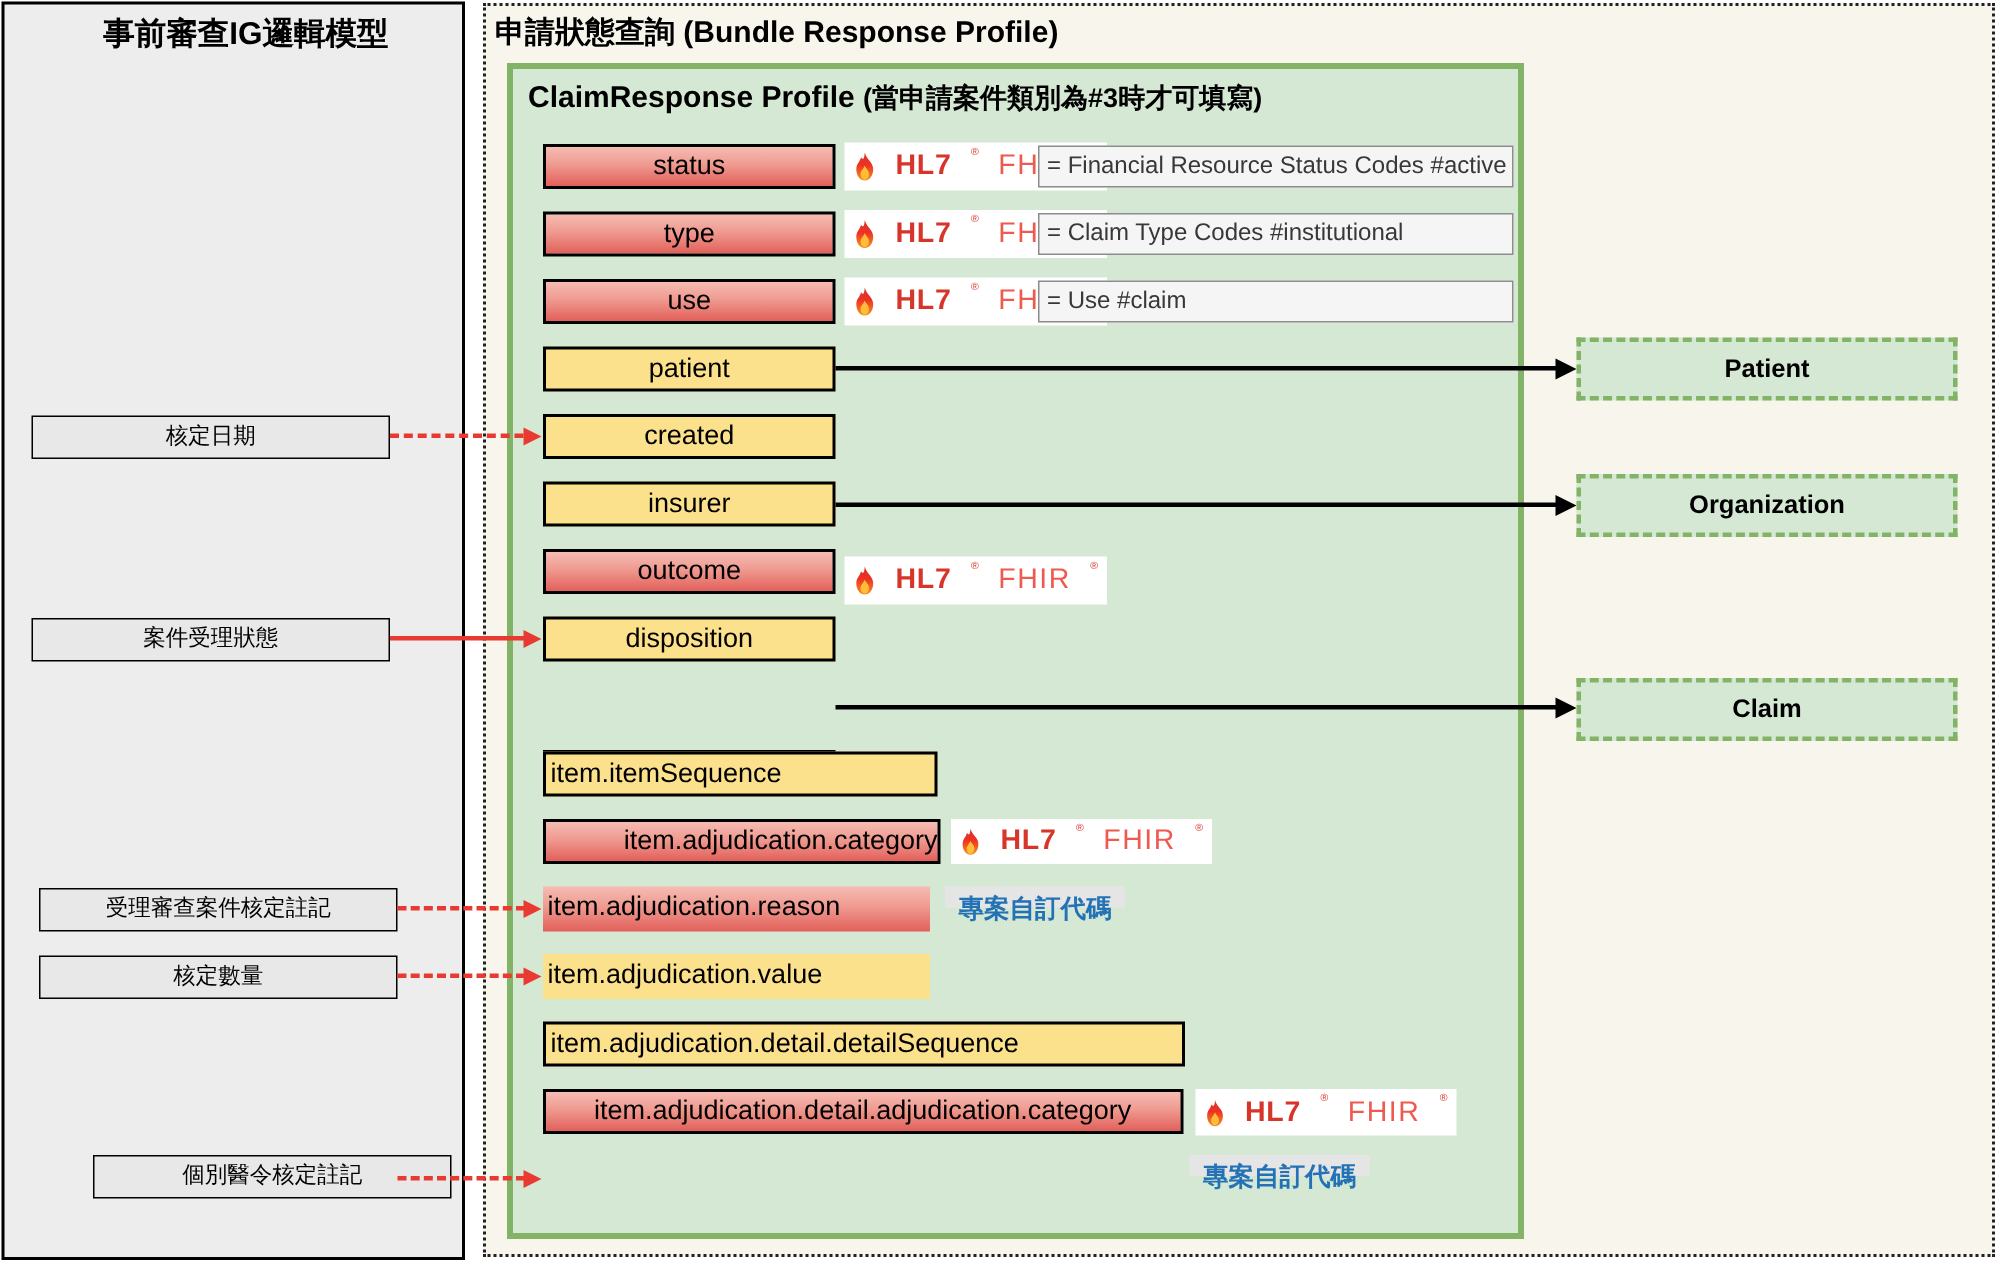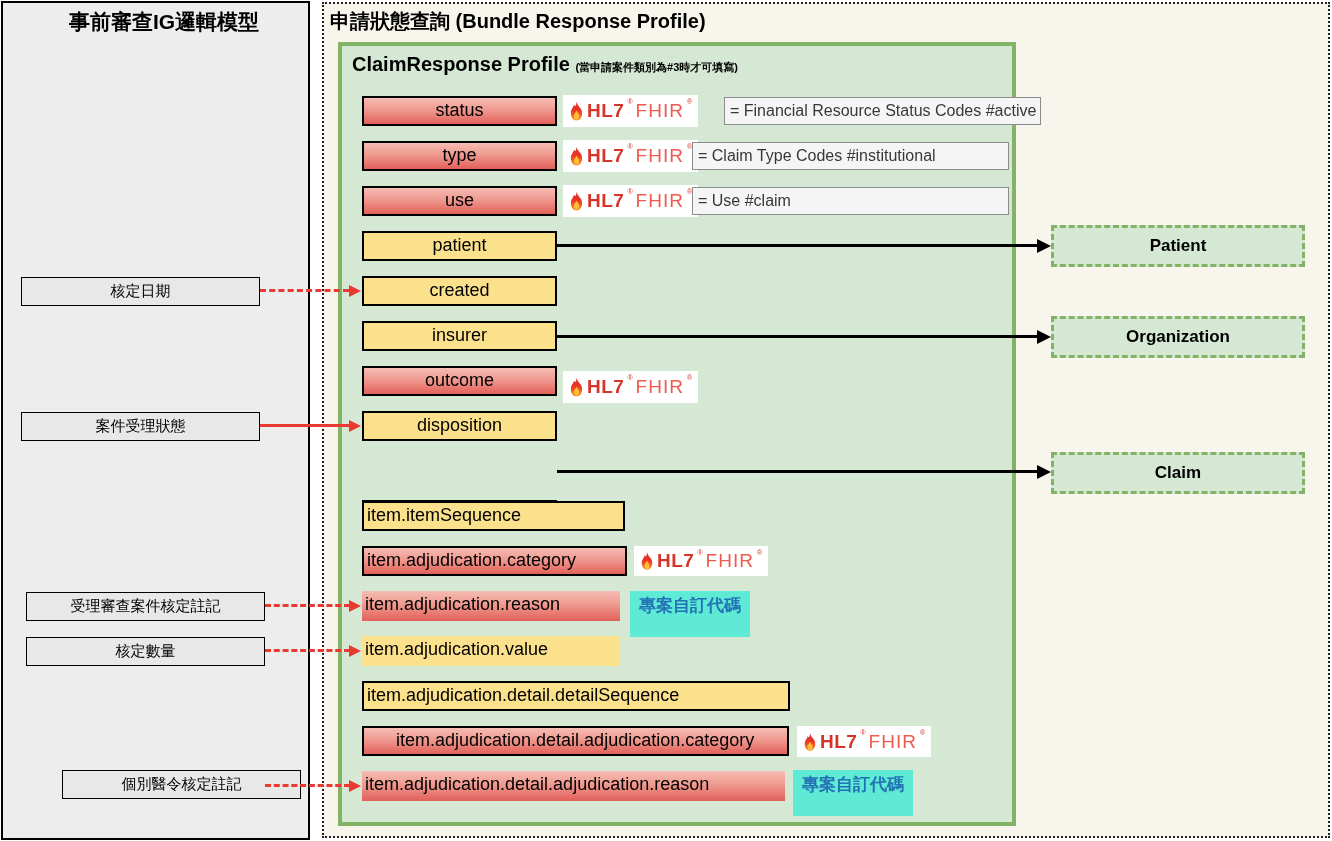--- a/index.html
+++ b/index.html
@@ -14,44 +14,44 @@
     background:#ededed; border:2px solid #000; }
   #right-panel { left:322px; top:2px; width:1008px; height:836px;
     background:#f8f5ec; border:2px dotted #222; }
   #green-box { left:338px; top:42px; width:678px; height:784px;
     background:#d5e8d4; border:4px solid #82b366; }
 
   .panel-title { font-weight:bold; font-size:21px; color:#000; }
   #left-title { left:0; top:8px; width:310px; text-align:center;padding-left:18px; }
   #right-title { left:330px; top:8px; font-size:20px; }
   #cr-title { left:352px; top:53px; font-size:20px; font-weight:bold; }
-  #cr-title .sub { font-size:11px; }
+  #cr-title .sub { font-size:18px; }
 
   
   .fbox { position:absolute; height:30px; line-height:26px; font-size:18px; color:#000; }
   .fbox.center { text-align:center; }
   .fbox.leftal { text-align:left; padding-left:3px; }
   .red  { background:linear-gradient(180deg,#f6bcb3 0%,#ef9a90 45%,#e2605a 100%); }
   .yellow { background:#fce18c; }
   .bordered { border:2.5px solid #000; line-height:24px; }
 
   
   .hl7-logo { position:absolute; background:#ffffff; display:flex; align-items:center;
-    padding:0 6px; gap:3px; height:32px; }
+    padding:0 6px; gap:13px; height:32px; }
   .hl7-logo .hl7 { font-weight:bold; font-size:19px; color:#d7342a; letter-spacing:0.5px; }
   .hl7-logo .fhir { font-size:19px; color:#ef5a50; letter-spacing:1px; }
   .hl7-logo .reg { font-size:7px; color:#d7342a; align-self:flex-start; margin-top:3px; }
 
   
   .vbox { position:absolute; left:692px; width:317px; height:28px; background:#f5f5f5;
     border:1px solid #8c8c8c; font-size:16px; color:#383838; line-height:26px;
     padding-left:5px; white-space:nowrap; overflow:hidden; }
 
   
-  .badge { position:absolute; height:46px; background:#5eead4; color:#2372b5;
+  .badge { position:absolute; height:14px; background:#e5e5e5; color:#2372b5;
     font-weight:bold; font-size:17px; line-height:30px; padding:0 9px;text-align:right; }
 
   
   .map-label { position:absolute; width:239px; height:29px; background:#e8e8e8;
     border:1.5px solid #000; text-align:center; font-size:15px; line-height:26px; color:#000; }
 
   
   .resource { position:absolute; left:1051px; width:254px; height:42px;
     background:#d5e8d4; border:3px dashed #82b366; text-align:center;
     font-weight:bold; font-size:17px; line-height:36px; color:#000; }
@@ -97,21 +97,21 @@
   <div class="hl7-logo" style="left:563px; top:95px;">
     <svg width="15" height="26" viewBox="0 0 24 32">
       <path d="M12 1 C14 9 21 11 21 19 C21 26 17 31 12 31 C7 31 3 26 3 19 C3 13 7 11 8 6 C10 9 11.5 9 12 1Z" fill="url(#flameG)"></path>
       <path d="M12 15 C13.5 19 16.5 20 16.5 24 C16.5 28 14.2 30 12 30 C9.8 30 7.5 28 7.5 24 C7.5 21 10.5 19 12 15Z" fill="#fdbd39"></path>
     </svg>
     <span class="hl7">HL7</span>
       <span class="reg">®</span>
     <span class="fhir">FHIR</span>
       <span class="reg">®</span>
   </div>
-  <div class="vbox" style="top:97px;margin-left:32px;">= Financial Resource Status Codes #active</div>
+  <div class="vbox" style="top:97px;">= Financial Resource Status Codes #active</div>
 
   <div class="fbox red bordered center" style="left:362px; top:141px; width:195px;">type</div>
   <div class="hl7-logo" style="left:563px; top:140px;">
     <svg width="15" height="26" viewBox="0 0 24 32">
       <path d="M12 1 C14 9 21 11 21 19 C21 26 17 31 12 31 C7 31 3 26 3 19 C3 13 7 11 8 6 C10 9 11.5 9 12 1Z" fill="url(#flameG)"></path>
       <path d="M12 15 C13.5 19 16.5 20 16.5 24 C16.5 28 14.2 30 12 30 C9.8 30 7.5 28 7.5 24 C7.5 21 10.5 19 12 15Z" fill="#fdbd39"></path>
     </svg>
     <span class="hl7">HL7</span>
       <span class="reg">®</span>
     <span class="fhir">FHIR</span>
@@ -155,21 +155,21 @@
   </div>
 
   <div class="fbox yellow bordered center" style="left:362px; top:411px; width:195px;">disposition</div>
 
   <div class="fbox yellow bordered center" style="left:362px; top:456px; width:195px;margin-top:44px;">request</div>
   <div class="hline" style="left:557px; top:470px; width:483px;"></div>
   <div class="arrow-head" style="left:1037px; top:465px;"></div>
 
   <div class="fbox yellow bordered leftal" style="left:362px; top:501px; width:263px;">item.itemSequence</div>
 
-  <div class="fbox red bordered leftal" style="left:362px; top:546px; width:265px;">item.adjudication.category</div>
+  <div class="fbox red bordered leftal" style="left:362px; top:546px; width:265px;text-align:right;">item.adjudication.category</div>
   <div class="hl7-logo" style="left:634px; top:546px; height:30px;">
     <svg width="14" height="24" viewBox="0 0 24 32">
       <path d="M12 1 C14 9 21 11 21 19 C21 26 17 31 12 31 C7 31 3 26 3 19 C3 13 7 11 8 6 C10 9 11.5 9 12 1Z" fill="url(#flameG)"></path>
       <path d="M12 15 C13.5 19 16.5 20 16.5 24 C16.5 28 14.2 30 12 30 C9.8 30 7.5 28 7.5 24 C7.5 21 10.5 19 12 15Z" fill="#fdbd39"></path>
     </svg>
     <span class="hl7">HL7</span>
       <span class="reg">®</span>
     <span class="fhir">FHIR</span>
       <span class="reg">®</span>
   </div>
@@ -186,21 +186,20 @@
     <svg width="14" height="24" viewBox="0 0 24 32">
       <path d="M12 1 C14 9 21 11 21 19 C21 26 17 31 12 31 C7 31 3 26 3 19 C3 13 7 11 8 6 C10 9 11.5 9 12 1Z" fill="url(#flameG)"></path>
       <path d="M12 15 C13.5 19 16.5 20 16.5 24 C16.5 28 14.2 30 12 30 C9.8 30 7.5 28 7.5 24 C7.5 21 10.5 19 12 15Z" fill="#fdbd39"></path>
     </svg>
     <span class="hl7">HL7</span>
       <span class="reg">®</span>
     <span class="fhir">FHIR</span>
       <span class="reg">®</span>
   </div>
 
-  <div class="fbox red leftal" style="left:362px; top:771px; width:423px;">item.adjudication.detail.adjudication.reason</div>
   <div class="badge" style="left:793px; top:770px;">專案自訂代碼</div>
 
   <div class="map-label" style="left:21px; top:277px;">核定日期</div>
   <div class="red-dash" style="left:260px; top:289px; width:89px;"></div>
   <div class="red-head" style="left:349px; top:285px;"></div>
 
   <div class="map-label" style="left:21px; top:412px;">案件受理狀態</div>
   <div class="red-solid" style="left:260px; top:424px; width:90px;"></div>
   <div class="red-head" style="left:349px; top:420px;"></div>
 

